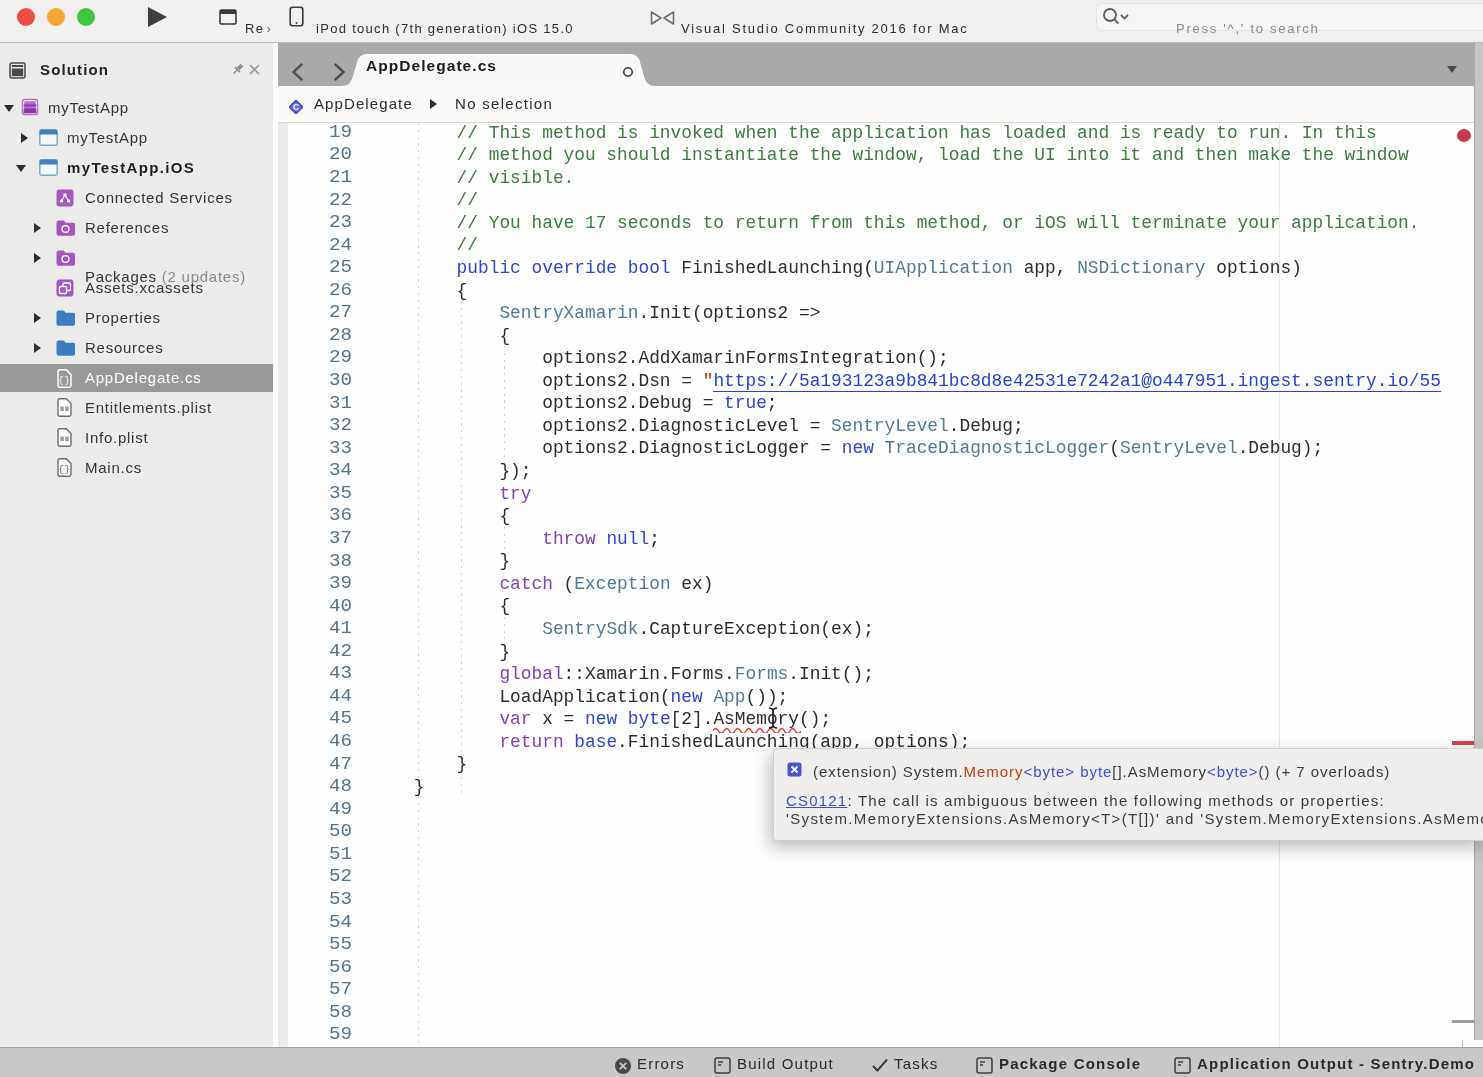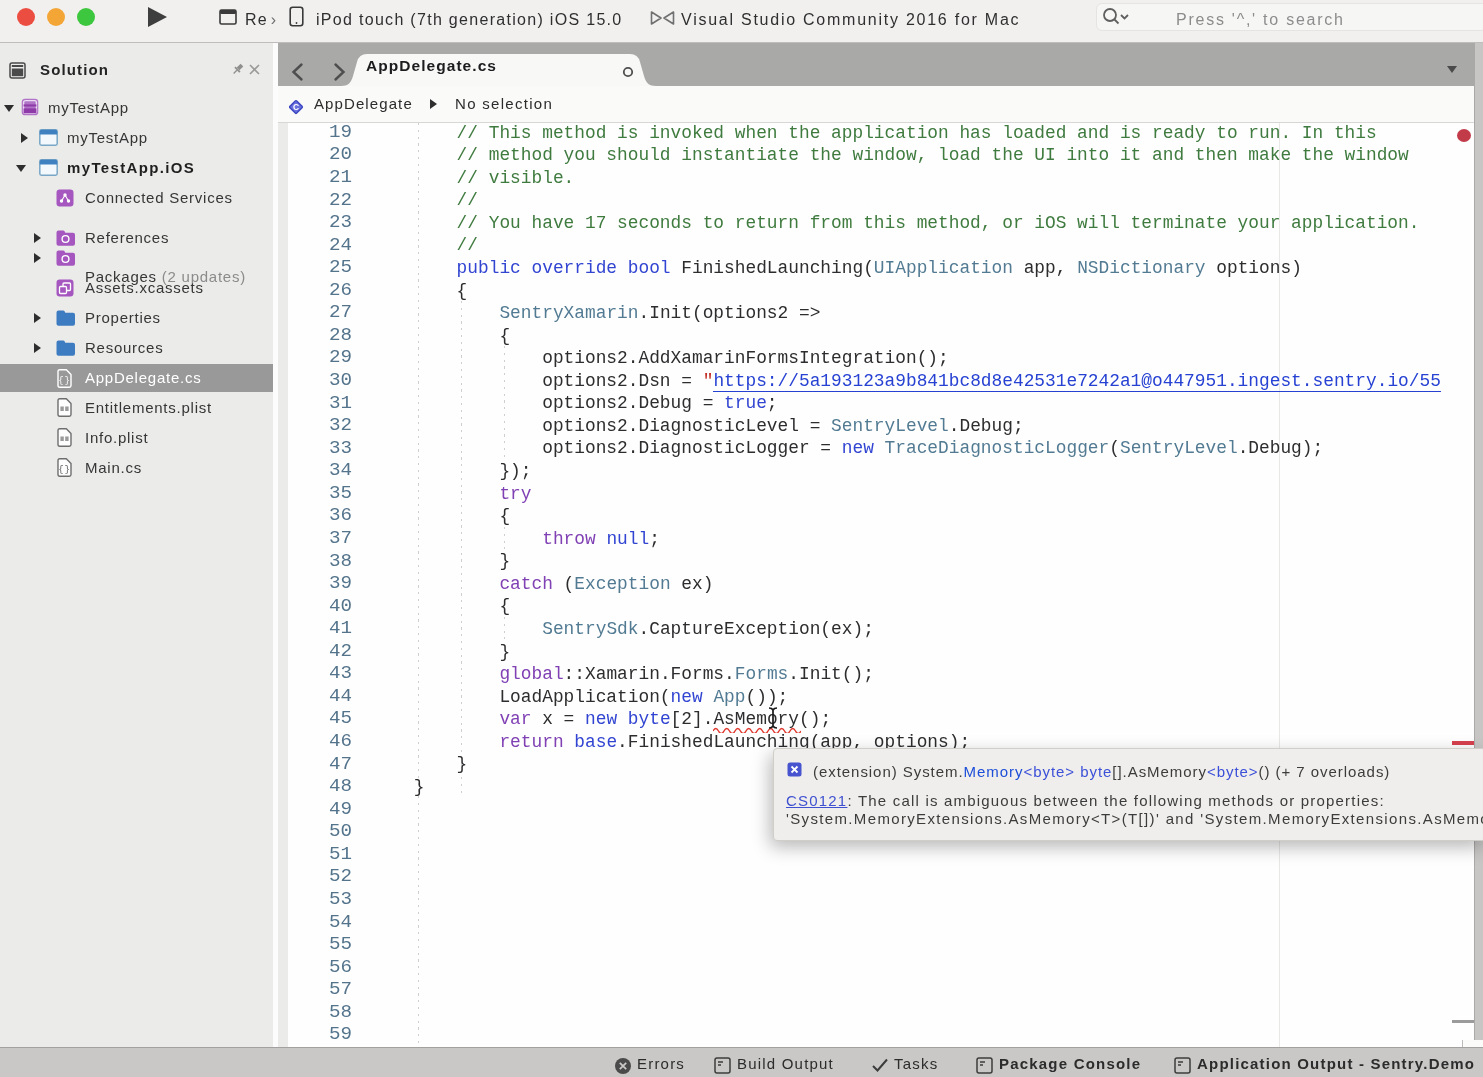--- a/index.html
+++ b/index.html
@@ -2,21 +2,21 @@
 <html><head>
 <meta charset="utf-8">
 <style>
   html,body{margin:0;padding:0;}
   body{width:1483px;height:1077px;position:relative;overflow:hidden;
        font-family:"Liberation Sans",sans-serif;background:#fdfdfd;}
   .abs{position:absolute;}
   
   #toolbar{left:0;top:0;width:1483px;height:42px;background:#f1f0ef;border-bottom:1px solid #bebdbc;}
   .tl{width:18px;height:18px;border-radius:50%;top:8px;}
-  #toolbar .ttext{font-size:16px;color:#2f2f30;top:11px;letter-spacing:1.3px;white-space:nowrap;}
+  #toolbar .ttext{font-size:13px;color:#2f2f30;top:21px;letter-spacing:1.3px;white-space:nowrap;}
   
   #sidebar{left:0;top:43px;width:273px;height:1004px;background:#ebebea;}
   #splitter{left:273px;top:43px;width:5px;height:1004px;background:#fcfcfc;}
   .trow{position:absolute;left:0;width:299px;height:30px;font-size:15px;letter-spacing:0.75px;color:#363636;}
   .trow .lbl{position:absolute;top:6px;white-space:nowrap;}
   .arr-r{position:absolute;width:0;height:0;border-top:5px solid transparent;border-bottom:5px solid transparent;border-left:7px solid #2e2e2e;}
   .arr-d{position:absolute;width:0;height:0;border-left:5.5px solid transparent;border-right:5.5px solid transparent;border-top:7px solid #2e2e2e;}
   
   #tabbar{left:278px;top:43px;width:1205px;height:43px;background:#a9a9a8;}
   
@@ -122,21 +122,21 @@
     <div class="trow" style="top:140px;">
       <svg class="abs" style="left:56px;top:6px" width="18" height="18" viewBox="0 0 18 18">
         <rect x="0.5" y="0.5" width="17" height="17" rx="3.2" fill="#a557bf"></rect>
         <circle cx="9" cy="6" r="1.7" fill="#fff"></circle>
           <circle cx="5.5" cy="12" r="1.7" fill="#fff"></circle>
           <circle cx="12.5" cy="12" r="1.7" fill="#fff"></circle>
         <path d="M9,6 L5.5,12 M9,6 L12.5,12" stroke="#fff" stroke-width="1.1"></path>
       </svg>
       <div class="lbl" style="left:85px;">Connected Services</div>
     </div>
-    <div class="trow" style="top:180px;text-align:center;">
+    <div class="trow" style="top:170px;text-align:center;">
       <div class="arr-r" style="left:34px;top:10px;"></div>
       <svg class="abs" style="left:56px;top:7px" width="19" height="16" viewBox="0 0 19 16">
         <path d="M0.5,2.5 q0,-2 2,-2 l4.6,0 q1.1,0 1.6,1 l0.6,1.2 l7.7,0 q2,0 2,2 l0,9 q0,2 -2,2 l-14.5,0 q-2,0 -2,-2 Z" fill="#a557bf"></path>
         <circle cx="9.5" cy="9" r="3.4" fill="none" stroke="#fff" stroke-width="1.4"></circle>
       </svg>
       <div class="lbl" style="left:85px;">References</div>
     </div>
     <div class="trow" style="top:200px;">
       <div class="arr-r" style="left:34px;top:10px;"></div>
       <svg class="abs" style="left:56px;top:7px" width="19" height="16" viewBox="0 0 19 16">
@@ -349,16 +349,16 @@
     <path d="M4,5 l5,0 M4,8 l3,0" stroke="#3c3c3c" stroke-width="1.5"></path>
   </svg>
   <div class="bitem" style="left:1197px;font-weight:bold;">Application Output - Sentry.Demo</div>
 </div>
 
 <div class="abs" id="tooltip">
   <svg class="abs" style="left:13px;top:13px" width="15" height="15" viewBox="0 0 15 15">
     <rect x="0.5" y="0.5" width="14" height="14" rx="2.5" fill="#4753cf"></rect>
     <path d="M4.5,4.5 L10.5,10.5 M10.5,4.5 L4.5,10.5" stroke="#fff" stroke-width="1.8"></path>
   </svg>
-  <div class="abs" style="left:39px;top:14px;white-space:nowrap;letter-spacing:0.95px;">(extension) System.<span style="color:#1d4ed8">Memory</span><span style="color:#3c50d8">&lt;byte&gt;</span> <span style="color:#3c50d8">byte</span>[].AsMemory<span style="color:#3c50d8">&lt;byte&gt;</span>() (+ 7 overloads)</div>
+  <div class="abs" style="left:39px;top:14px;white-space:nowrap;letter-spacing:0.95px;">(extension) System.<span style="color:#c2410c">Memory</span><span style="color:#3c50d8">&lt;byte&gt;</span> <span style="color:#3c50d8">byte</span>[].AsMemory<span style="color:#3c50d8">&lt;byte&gt;</span>() (+ 7 overloads)</div>
   <div class="abs" style="left:12px;top:43px;white-space:nowrap;letter-spacing:1.2px;"><span style="color:#3f51d0;text-decoration:underline;">CS0121</span>: The call is ambiguous between the following methods or properties:</div>
   <div class="abs" style="left:12px;top:61px;white-space:nowrap;letter-spacing:1.35px;">'System.MemoryExtensions.AsMemory&lt;T&gt;(T[])' and 'System.MemoryExtensions.AsMemory&lt;T&gt;(T[], int, int)'</div>
 </div>
 
 </body></html>

